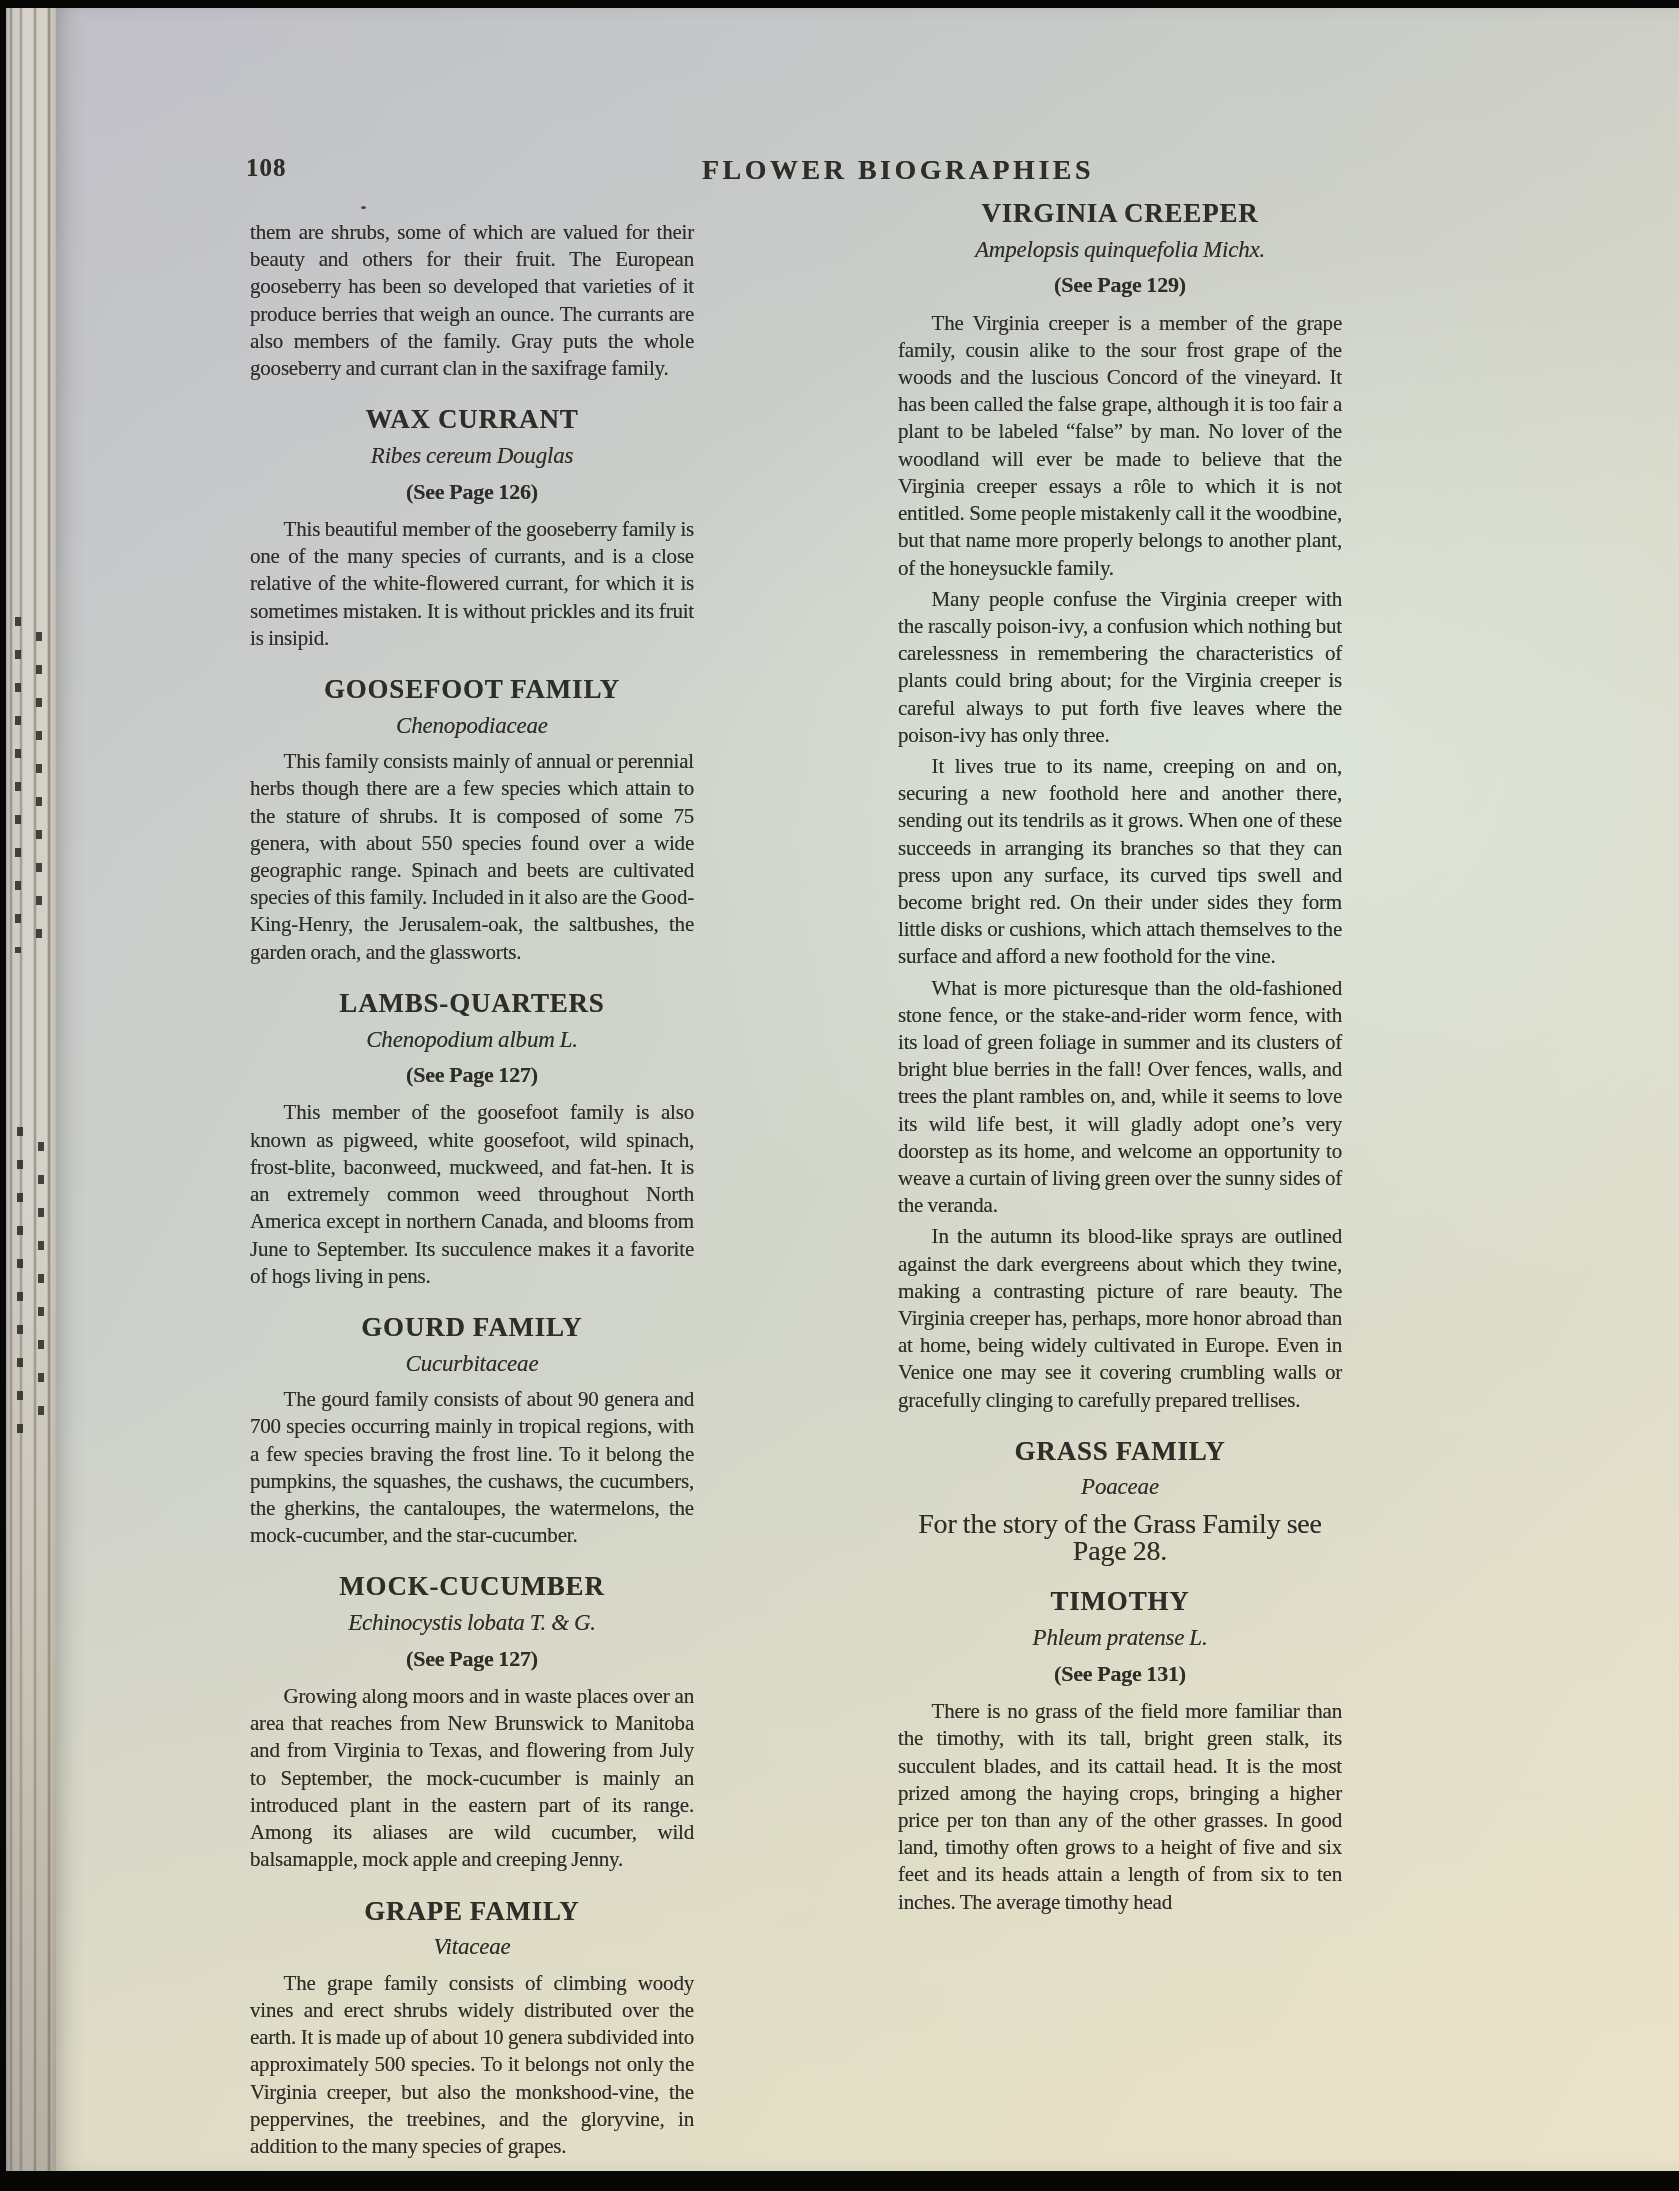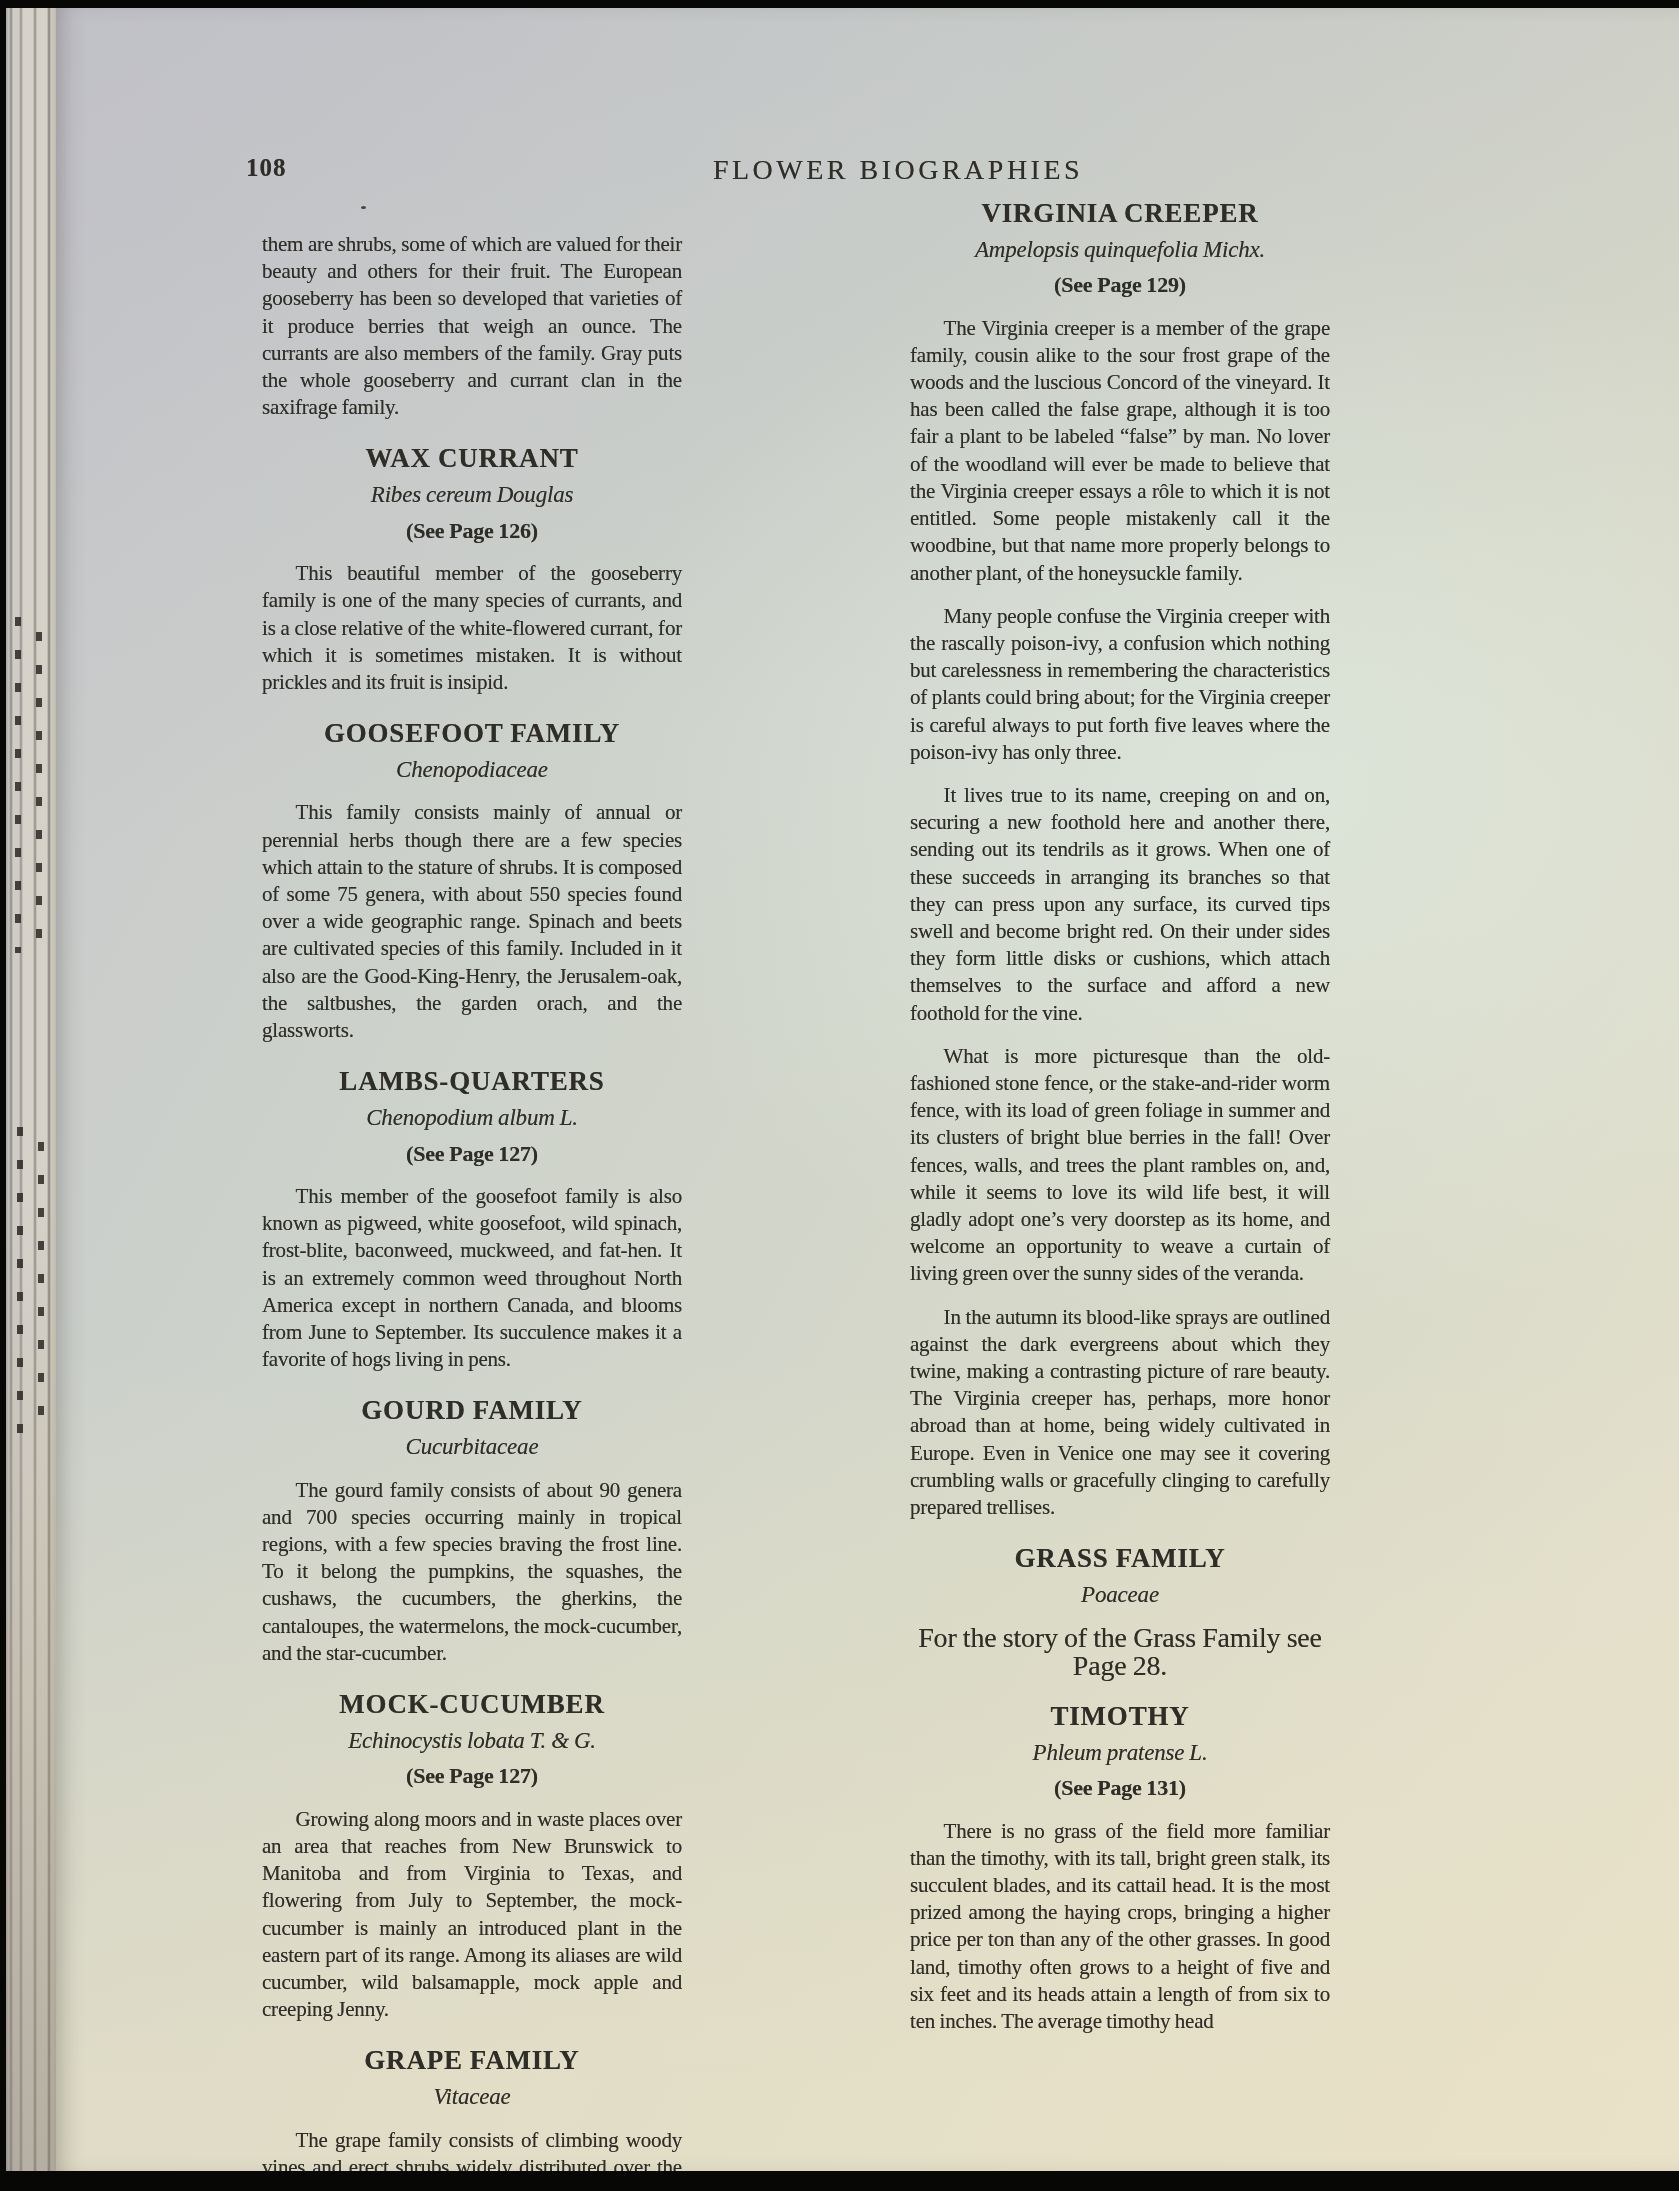--- a/index.html
+++ b/index.html
@@ -29,26 +29,26 @@
   .stitch.d{left:32px;top:1110px;height:320px;}
   .bar-top{position:absolute;left:0;top:0;right:0;height:8px;background:#070706;}
   .bar-bottom{position:absolute;left:0;bottom:0;right:0;height:20px;background:#070706;}
   .bar-left{position:absolute;left:0;top:0;bottom:0;width:6px;background:#070706;}
   .speck{position:absolute;border-radius:50%;background:#4a463e;}
   .speck.s1{left:305px;top:198px;width:5px;height:3px;}
   
   .ink{color:#2f2d27;text-shadow:0 0 .5px rgba(47,45,39,.55);}
   .page-number{position:absolute;left:190px;top:146px;font-size:25px;font-weight:600;letter-spacing:1px;}
   .running-head{position:absolute;left:842px;top:146px;transform:translateX(-50%);
-    font-size:28px;font-weight:400;letter-spacing:3.5px;white-space:nowrap;}
+    font-size:28px;font-weight:700;letter-spacing:3.5px;white-space:nowrap;}
   .col{position:absolute;width:452px;text-align:justify;font-size:21px;line-height:27.2px;
     letter-spacing:-0.2px;word-spacing:-0.5px;}
   .col-left{left:190px;top:207px;}
   .col-right{left:838px;top:191px;}
-  .col p{margin:16px;text-indent:1.6em;}
+  .col p{margin:4px;text-indent:1.6em;}
   .col p.noindent{text-indent:0;}
   h2.heading{margin:23px 0 7px;text-align:center;font-size:27px;font-weight:700;
     letter-spacing:.8px;text-indent:0;line-height:1.1;}
   .col-right h2.first{margin-top:0;}
   .species{margin:0 0 9px;text-align:center;font-style:italic;font-size:23px;line-height:1.2;}
   .see{margin:0 0 11px;text-align:center;font-size:22px;line-height:1.2;font-weight:bold;}
   .note{margin:2px 0 10px;text-align:center;text-indent:0 !important;font-size:28px;}
 </style>
 </head>
 <body>

